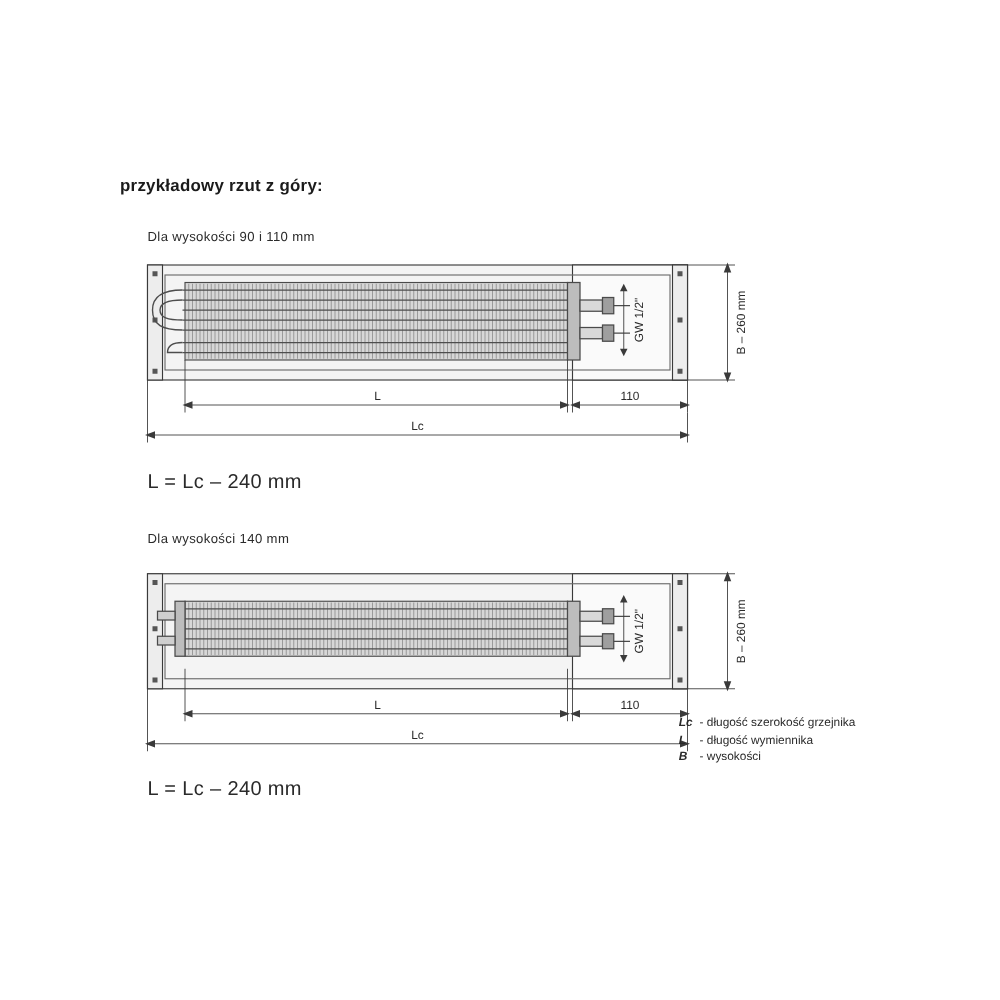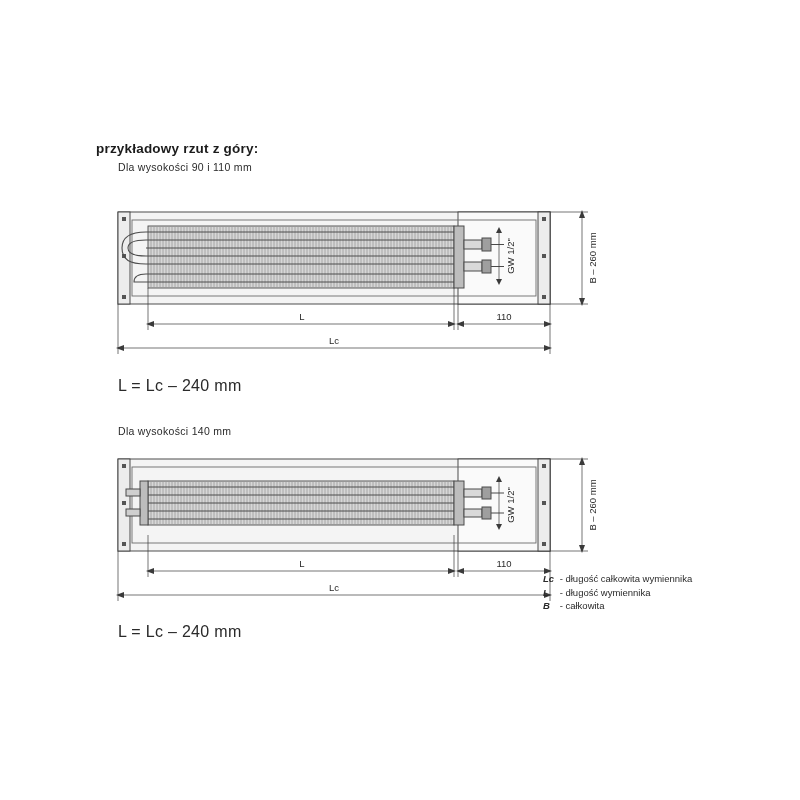--- a/index.html
+++ b/index.html
@@ -65,21 +65,21 @@
     font-family: "Liberation Sans", sans-serif;
   }
 </style>
 </head>
 <body>
 
 <div class="page">
 
   <div class="title">przykładowy rzut z góry:</div>
 
-  <div class="caption" style="left:118px; top:161px;">Dla wysokości 90 i 110 mm</div>
+  <div class="caption" style="left:118px; top:184px;">Dla wysokości 90 i 110 mm</div>
 
   <svg style="position:absolute; left:96px; top:196px;" width="560" height="180" viewBox="0 0 560 180">
     <g stroke="#3a3a3a" fill="none" stroke-width="0.9">
 
       <rect x="22" y="16" width="432" height="92" fill="#f4f4f4"></rect>
 
       <rect x="362" y="16" width="92" height="92" fill="#fafafa"></rect>
 
       <rect x="22" y="16" width="12" height="92" fill="#ededed"></rect>
       <rect x="442" y="16" width="12" height="92" fill="#ededed"></rect>
@@ -468,27 +468,27 @@
     <text class="dim-label" x="0" y="0" transform="translate(500,62) rotate(-90)" text-anchor="middle">B – 260 mm</text>
     <text class="dim-label" x="0" y="0" transform="translate(418,62) rotate(-90)" text-anchor="middle">GW 1/2"</text>
   </svg>
 
   <div class="formula" style="left:118px; top:623px;">L = Lc – 240 mm</div>
 
   <div class="legend">
     <div>
       <span class="sym">Lc</span>
       <span>-</span>
-      <span>długość całkowita wymiennika</span>
+      <span>długość szerokość grzejnika</span>
     </div>
     <div>
       <span class="sym">L</span>
       <span>-</span>
       <span>długość wymiennika</span>
     </div>
     <div>
       <span class="sym">B</span>
       <span>-</span>
-      <span>całkowita</span>
+      <span>wysokości</span>
     </div>
   </div>
 
 </div>
 
 </body></html>

